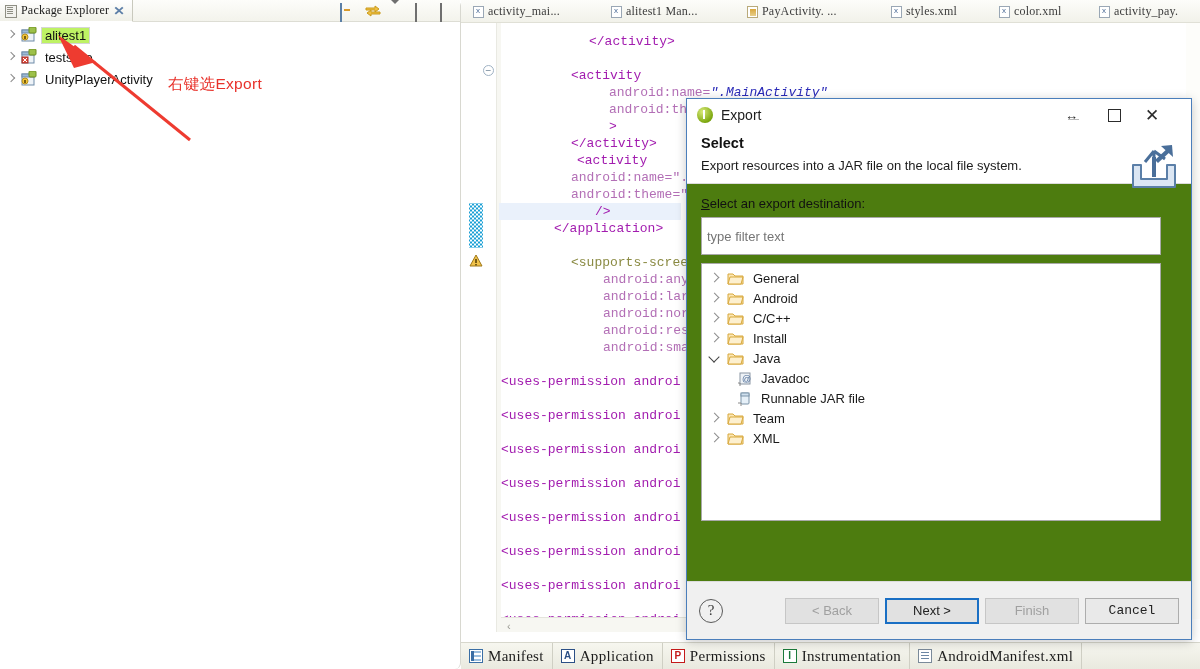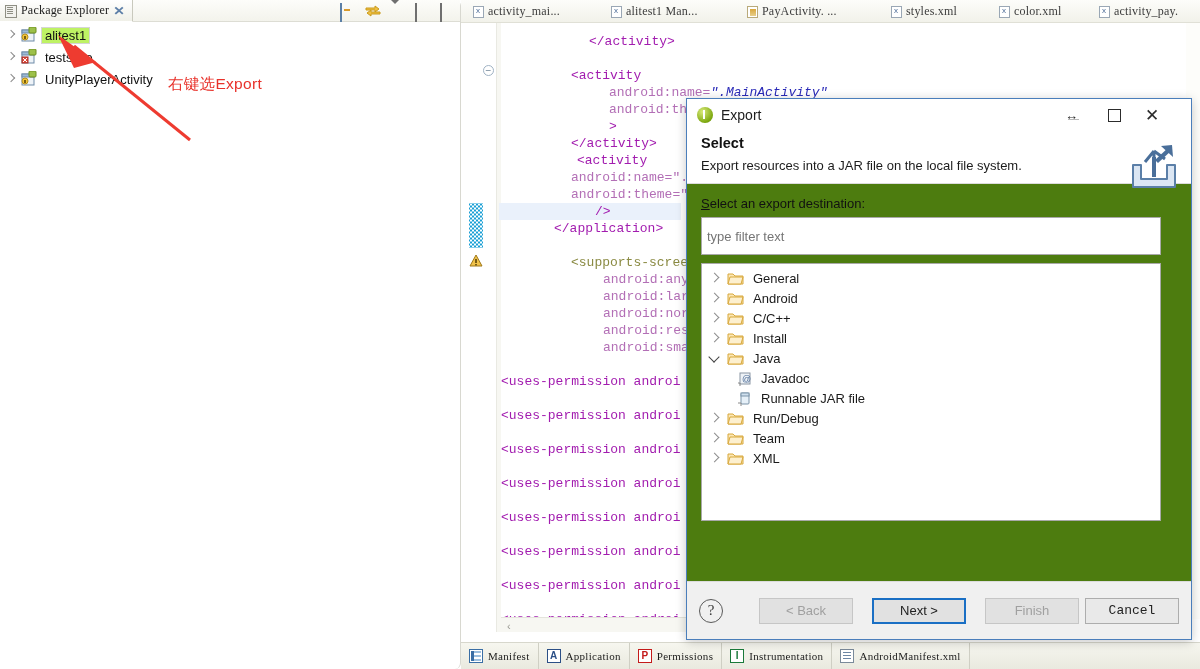--- a/index.html
+++ b/index.html
@@ -194,21 +194,21 @@
     position: absolute; left: 0; bottom: 0; width: 739px; height: 27px;
     background: linear-gradient(to bottom,#f6f6ef,#e9e9df);
     border-top: 1px solid #d7d7cc;
     display: flex; align-items: stretch;
   }
   .btab {
     display: flex; align-items: center; gap: 5px; padding: 0 8px;
     border-right: 1px solid #cfcfc4; cursor: pointer;
   }
   .btab-label {
-    font-family: "Liberation Serif", serif; font-size: 11px; color: #1c1c1c; letter-spacing: .3px;
+    font-family: "Liberation Serif", serif; font-size: 15px; color: #1c1c1c; letter-spacing: .3px;
     white-space: nowrap;
   }
   .bicon {
     width: 14px; height: 14px; border: 1.2px solid; background: #fff;
     font-size: 10px; font-weight: bold; line-height: 12px; text-align: center;
     font-family: "Liberation Sans", sans-serif; flex: 0 0 auto;
   }
   .bicon.manifest { border-color: #3a6ea5; color:#3a6ea5; background:#fff; position:relative; }
   .bicon.manifest::after {
     content:""; position:absolute; left:1px; top:1px; width:10px; height:10px;
@@ -327,21 +327,21 @@
   }
   #footer-btns { margin-left: auto; display: flex; gap: 0; align-items: center; }
   .dbtn {
     width: 94px; height: 26px; font-size: 13px;
     background: #e1e1e1; border: 1px solid #adadad; color: #222;
     font-family: "Liberation Sans", sans-serif;
     display: flex; align-items: center; justify-content: center; cursor: pointer;
   }
   .dbtn.disabled { color: #a0a0a0; background: #e1e1e1; border-color: #c6c6c6; }
   .dbtn.primary {
-    border: 2px solid #1a6fc4; background: #e1e1e1; margin: 0 19px;
+    border: 2px solid #1a6fc4; background: #e1e1e1; margin: 0 6px;
   }
   .dbtn.cancel { background: #e9e9e9; border: 1px solid #adadad; margin-left: 6px; font-family: Liberation Mono, monospace; }
 </style>
 </head>
 <body>
 
 <div id="root">
 
   <div id="explorer">
     <div id="explorer-tabrow">
@@ -601,28 +601,20 @@
             <path d="M0 12 l3 0 l0 3" fill="none" stroke="#8a8a8a"></path>
           </svg>
           <span class="dlabel">Runnable JAR file</span>
         </div>
         <div class="dtree-row indent-1">
           <span class="dtw closed"></span>
           <svg class="folder-icon" viewBox="0 0 17 14">
               <path d="M1 3 h5 l2 2 h8 v8 H1 Z" fill="#fbe7b4" stroke="#d8a83c"></path>
               <path d="M3 6 h13 l-2 7 H1 Z" fill="#fdf0cf" stroke="#d8a83c"></path>
             </svg>
-          <span class="dlabel">Run/Debug</span>
-        </div>
-        <div class="dtree-row indent-1">
-          <span class="dtw closed"></span>
-          <svg class="folder-icon" viewBox="0 0 17 14">
-              <path d="M1 3 h5 l2 2 h8 v8 H1 Z" fill="#fbe7b4" stroke="#d8a83c"></path>
-              <path d="M3 6 h13 l-2 7 H1 Z" fill="#fdf0cf" stroke="#d8a83c"></path>
-            </svg>
           <span class="dlabel">Team</span>
         </div>
         <div class="dtree-row indent-1">
           <span class="dtw closed"></span>
           <svg class="folder-icon" viewBox="0 0 17 14">
               <path d="M1 3 h5 l2 2 h8 v8 H1 Z" fill="#fbe7b4" stroke="#d8a83c"></path>
               <path d="M3 6 h13 l-2 7 H1 Z" fill="#fdf0cf" stroke="#d8a83c"></path>
             </svg>
           <span class="dlabel">XML</span>
         </div>

